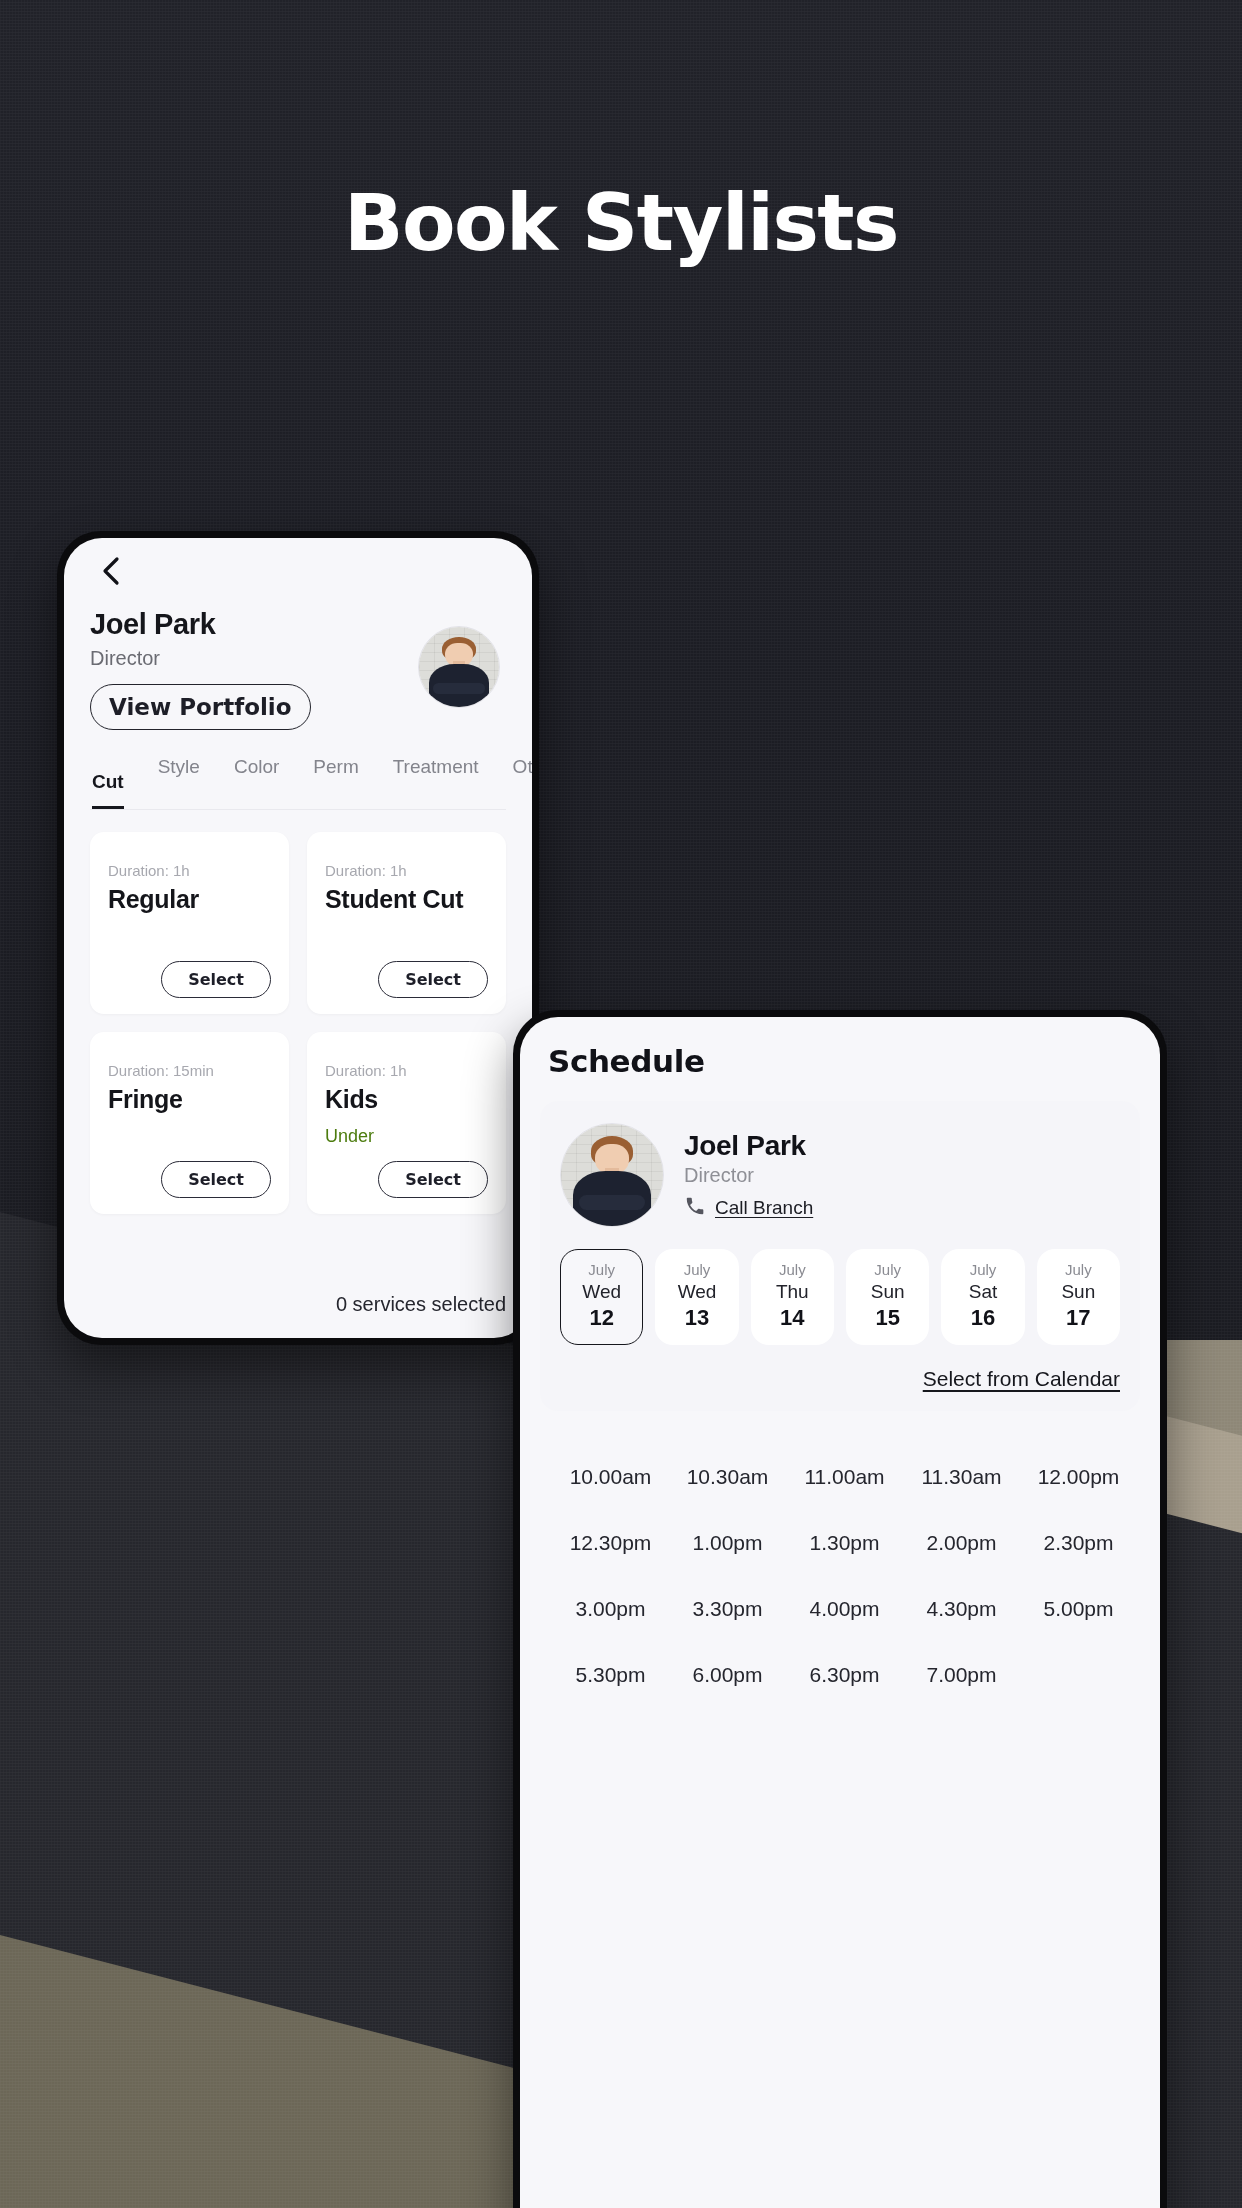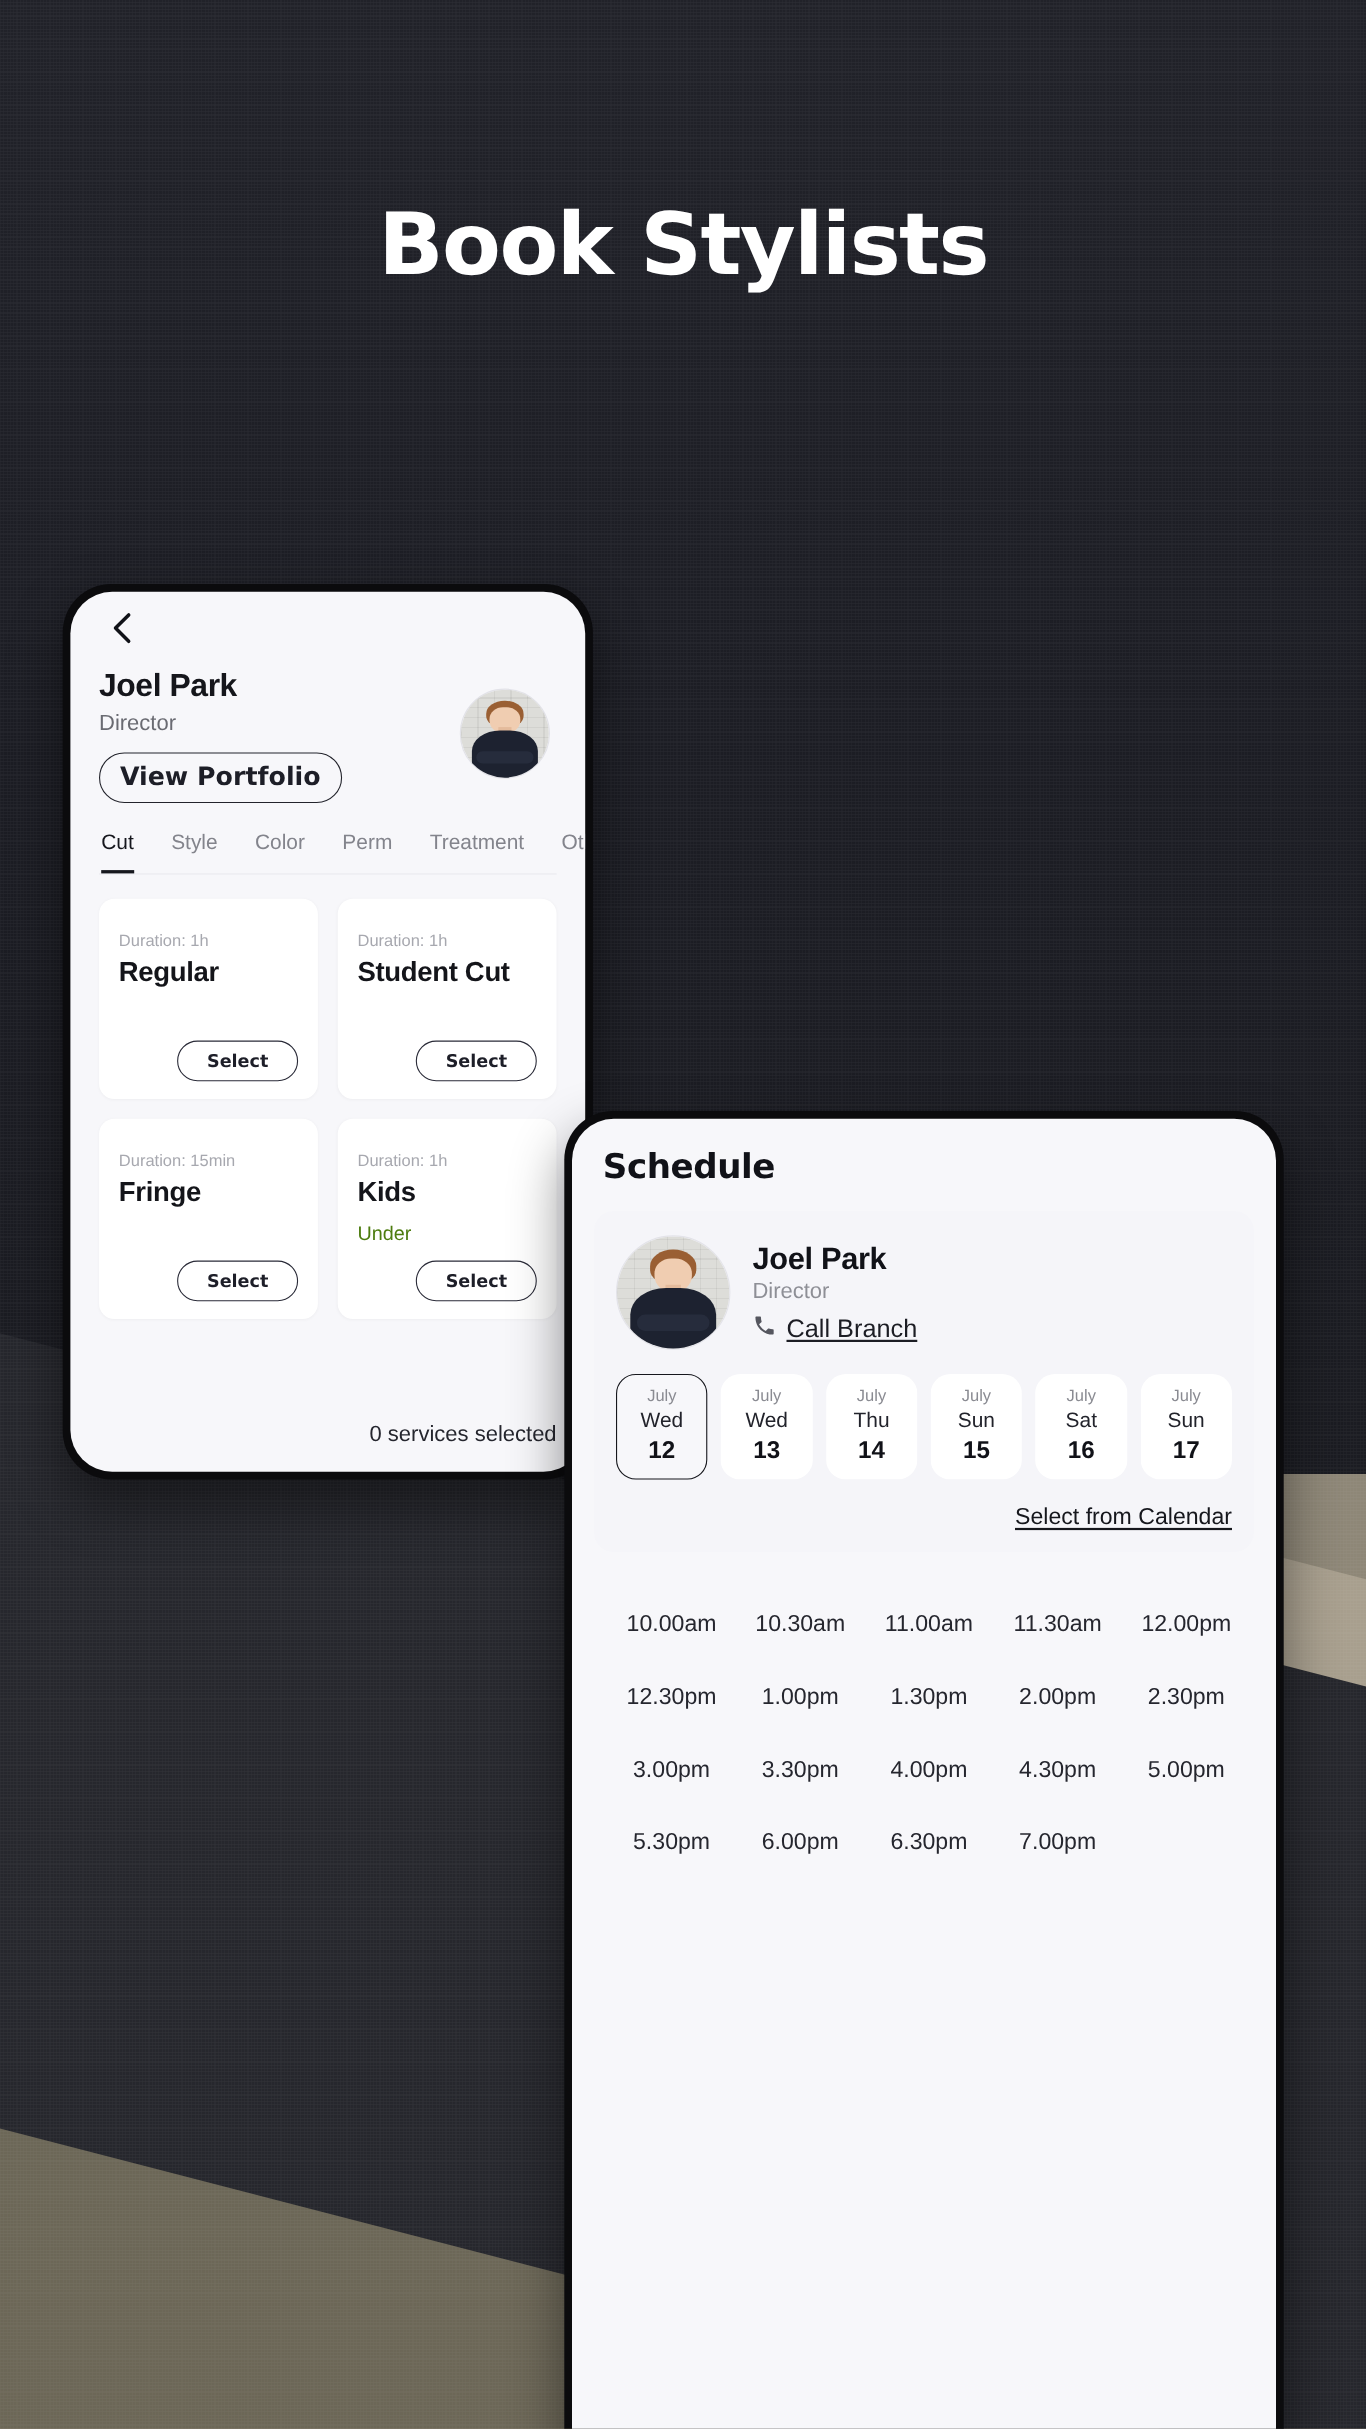--- a/index.html
+++ b/index.html
@@ -169,22 +169,23 @@
   .tabs {
     display: flex; gap: 34px; margin-top: 26px;
     border-bottom: 1.5px solid #e9e9ee;
     padding-left: 2px;
   }
   .tab {
     font-size: 19px; color: #83848c; padding-bottom: 13px;
     white-space: nowrap;
   }
   .tab.active {
-    color: #16171d; font-weight: 400;
+    color: #16171d; font-weight: 700;
     border-bottom: 3.5px solid #16171d;
+    margin-top: 15px;
   }
 
   
   .cards {
     display: grid; grid-template-columns: 1fr 1fr; gap: 18px;
     margin-top: 22px;
   }
   .card {
     background: #ffffff; border-radius: 14px;
     padding: 20px 18px 16px 18px;
@@ -223,21 +224,21 @@
   }
   .sc-top { display: flex; align-items: center; gap: 20px; }
   .sc-avatar {
     width: 104px; height: 104px; border-radius: 50%;
     overflow: hidden; position: relative; flex: none;
     border: 1px solid #e3e3e9;
   }
   .sc-name { font-size: 28px; font-weight: 700; color: #111218; letter-spacing: -.3px; }
   .sc-role { font-size: 20px; color: #8e8f96; margin-top: 2px; }
   .sc-call { display: flex; align-items: center; gap: 9px; margin-top: 8px; }
-  .sc-call-label { font-size: 23px; color: #1c1d24; text-decoration: underline; text-underline-offset: 3px; }
+  .sc-call-label { font-size: 19px; color: #1c1d24; text-decoration: underline; text-underline-offset: 3px; }
 
   .dates { display: flex; gap: 12px; margin-top: 22px; }
   .date-chip {
     flex: 1; background: #ffffff; border-radius: 18px;
     padding: 11px 0 12px 0; text-align: center;
     border: 1.6px solid transparent;
   }
   .date-chip.active { border-color: #16171d; background: #f7f7fa; }
   .d-month { font-size: 15px; color: #8a8b92; line-height: 1.25; }
   .d-day   { font-size: 19px; color: #22232b; line-height: 1.3; }

